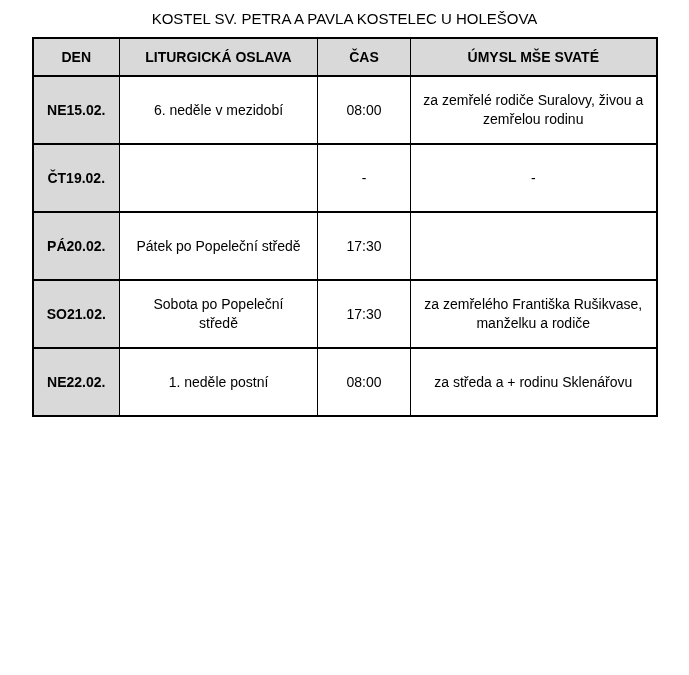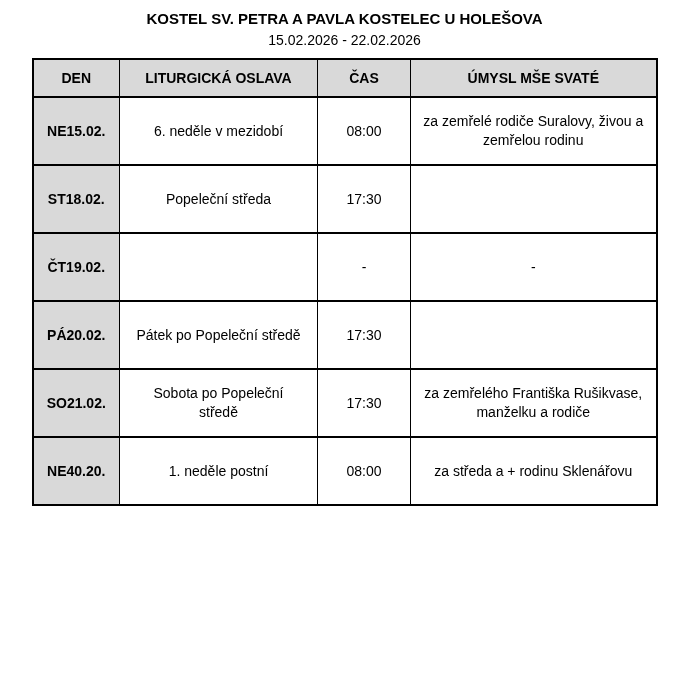--- a/index.html
+++ b/index.html
@@ -16,21 +16,21 @@
     text-align: center;
     padding-top: 9px;
   }
   .doc-title {
     font-size: 14px;
     font-weight: bold;
     line-height: 18px;
   }
   .doc-subtitle {
     font-size: 15px;
-    font-weight: bold;
+    font-weight: normal;
     line-height: 19px;
   }
   .doc-daterange {
     font-size: 14px;
     font-weight: normal;
     line-height: 18px;
     margin-top: 3px;
   }
   table.schedule {
     border-collapse: collapse;
@@ -80,21 +80,20 @@
   col.c-day   { width: 87px; }
   col.c-cel   { width: 198px; }
   col.c-time  { width: 93px; }
   col.c-int   { width: 246px; }
 </style>
 </head>
 <body>
 
 <div class="doc-header">
   <div class="doc-subtitle">KOSTEL SV. PETRA A PAVLA KOSTELEC U HOLEŠOVA</div>
-  <div class="doc-daterange">15.02.2026 - 22.02.2026</div>
 </div>
 
 <table class="schedule">
   <colgroup>
     <col class="c-day">
       <col class="c-cel">
       <col class="c-time">
       <col class="c-int">
   </colgroup>
   <thead>
@@ -110,31 +109,20 @@
       <td class="day-cell">
         <div class="day-wrap">
           <span>NE</span>
           <span>15.02.</span>
         </div>
       </td>
       <td class="wrap-text">6. neděle v mezidobí</td>
       <td>08:00</td>
       <td class="wrap-text">za zemřelé rodiče Suralovy, živou a
 zemřelou rodinu</td>
-    </tr>
-    <tr>
-      <td class="day-cell">
-        <div class="day-wrap">
-          <span>ST</span>
-          <span>18.02.</span>
-        </div>
-      </td>
-      <td class="wrap-text">Popeleční středa</td>
-      <td>17:30</td>
-      <td class="wrap-text"></td>
     </tr>
     <tr>
       <td class="day-cell">
         <div class="day-wrap">
           <span>ČT</span>
           <span>19.02.</span>
         </div>
       </td>
       <td class="wrap-text"></td>
       <td>-</td>
@@ -161,21 +149,21 @@
       <td class="wrap-text">Sobota po Popeleční
 středě</td>
       <td>17:30</td>
       <td class="wrap-text">za zemřelého Františka Rušikvase,
 manželku a rodiče</td>
     </tr>
     <tr>
       <td class="day-cell">
         <div class="day-wrap">
           <span>NE</span>
-          <span>40.20.</span>
+          <span>22.02.</span>
         </div>
       </td>
       <td class="wrap-text">1. neděle postní</td>
       <td>08:00</td>
       <td class="wrap-text">za středa a + rodinu Sklenářovu</td>
     </tr>
   </tbody>
 </table>
 
 </body></html>

